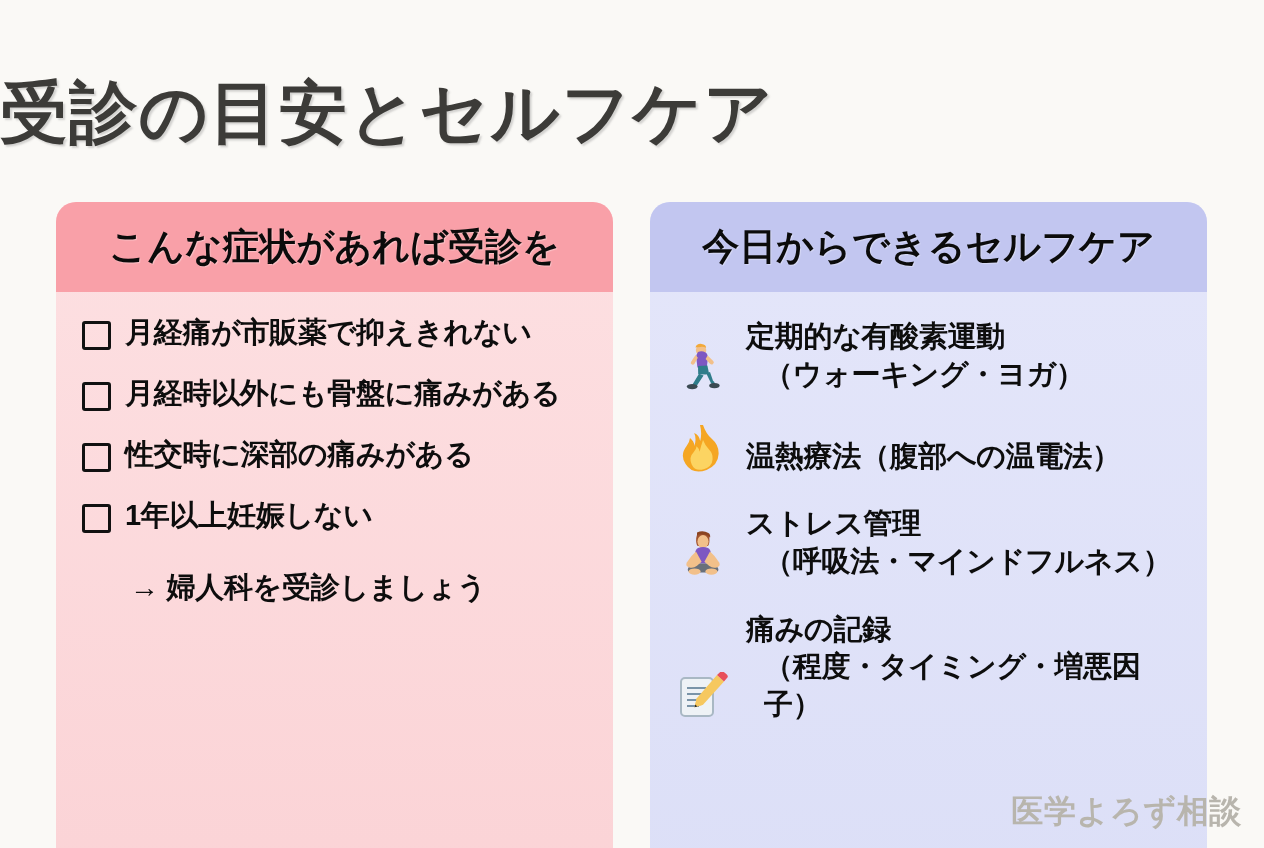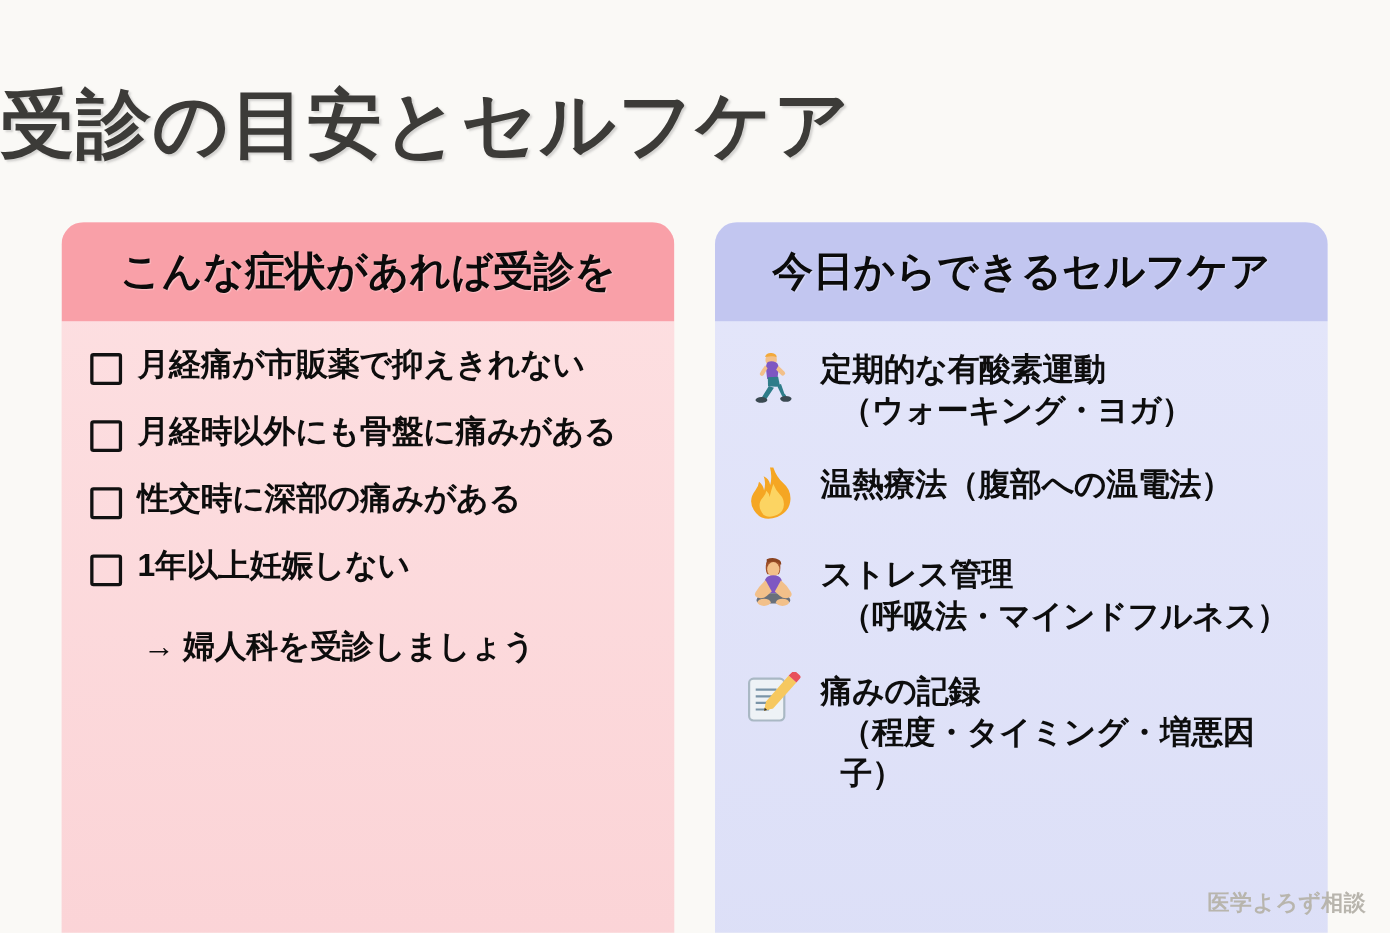--- a/index.html
+++ b/index.html
@@ -114,21 +114,21 @@
   }
 
   
   .care-list {
     list-style: none;
     margin: 0;
     padding: 0;
   }
   .care-item {
     display: flex;
-    align-items: flex-start;
+    align-items: flex-end;
     margin-bottom: 26px;
   }
   .care-icon {
     flex: 0 0 auto;
     width: 54px;
     height: 54px;
     margin-right: 16px;
     margin-top: 2px;
     display: flex;
     align-items: center;
@@ -145,21 +145,21 @@
   .care-text .sub {
     display: block;
     padding-left: 18px;
   }
 
   
   .watermark {
     position: absolute;
     right: 22px;
     bottom: 14px;
-    font-size: 20px;
+    font-size: 32px;
     font-weight: 700;
     color: #b8b5ad;
     letter-spacing: 0.02em;
   }
 </style>
 </head>
 <body>
 
 <div class="slide">
 

